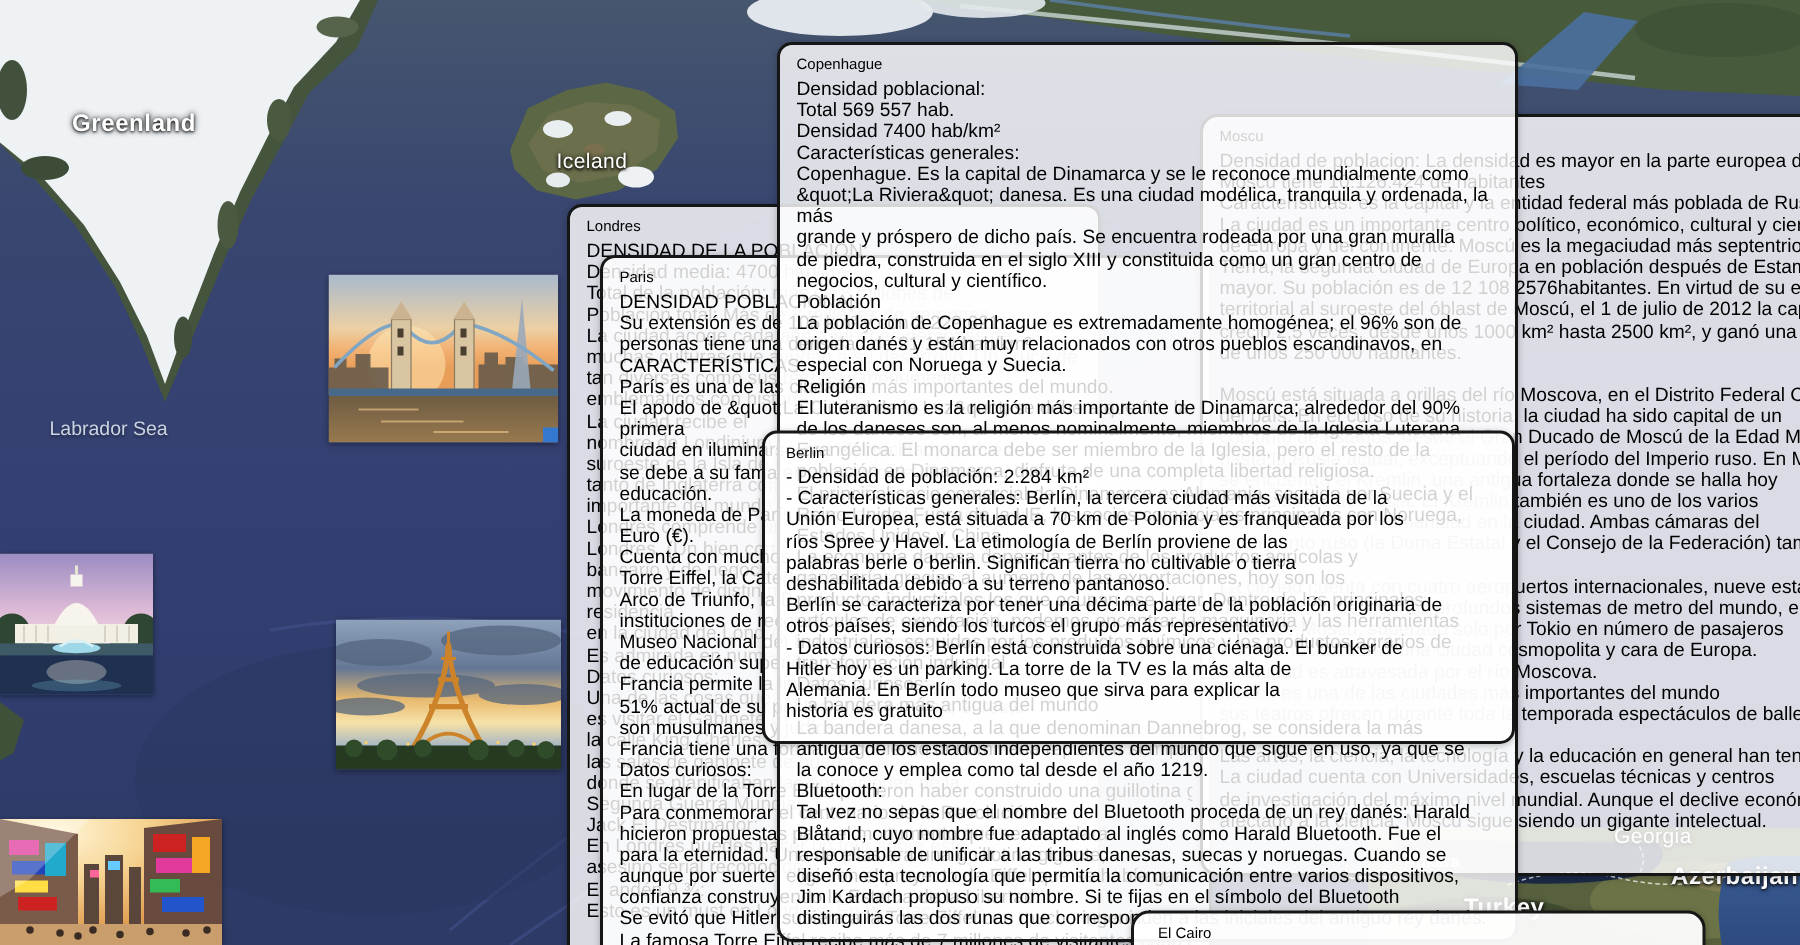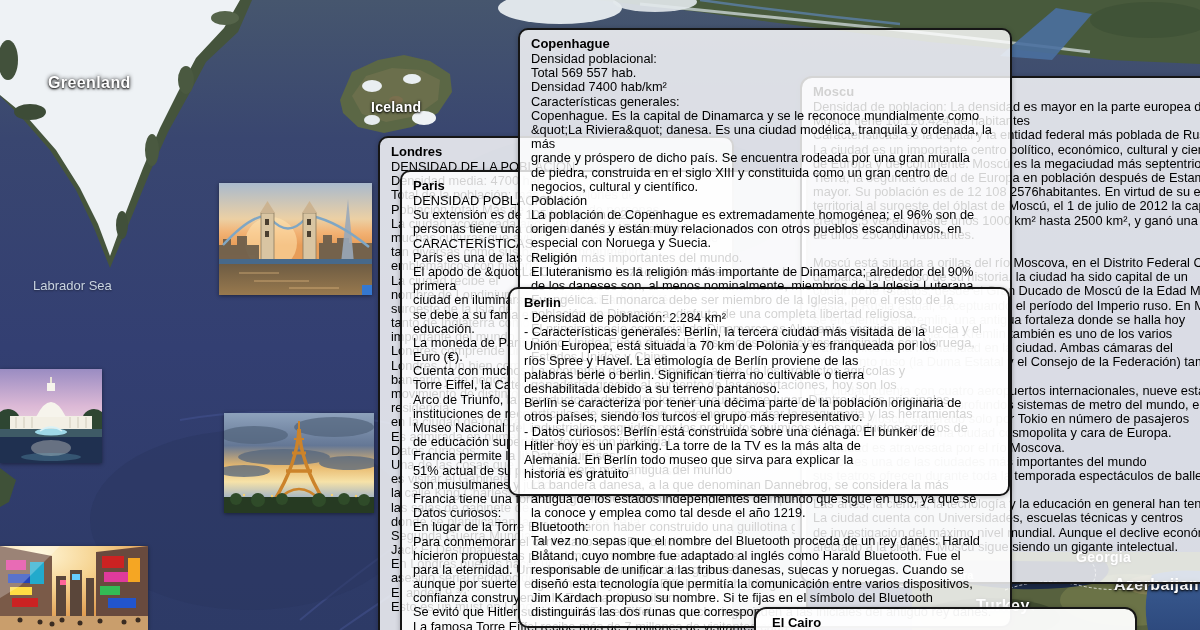--- a/index.html
+++ b/index.html
@@ -1,31 +1,31 @@
 <!DOCTYPE html>
 <html><head>
 <meta charset="utf-8">
 <style>
   html,body{margin:0;padding:0;background:#222;}
   #stage{position:relative;width:1200px;height:630px;overflow:hidden;
          font-family:"Liberation Sans",sans-serif;background:#333f72;}
   #map-svg{position:absolute;left:0;top:0;z-index:0;}
   #labels{position:absolute;left:0;top:0;width:1200px;height:630px;z-index:2;pointer-events:none;}
   .map-label{position:absolute;white-space:nowrap;}
-  .map-label.country{font-weight:bold;font-size:14px;color:#fff;
+  .map-label.country{font-weight:normal;font-size:14px;color:#fff;
       text-shadow:0 1px 2px rgba(0,0,0,.95),0 0 3px rgba(0,0,0,.8);letter-spacing:.3px;}
   .map-label.country-lg{font-weight:bold;font-size:16px;color:#fff;
       text-shadow:0 1px 2px rgba(0,0,0,.95),0 0 4px rgba(0,0,0,.85);letter-spacing:.4px;}
   .map-label.sea{font-size:13px;color:#c9d4e0;text-shadow:0 1px 2px rgba(0,0,0,.4);}
   .map-label.city{font-weight:bold;font-size:11px;color:#fff;text-shadow:0 1px 2px rgba(0,0,0,.9);}
   .photo{position:absolute;z-index:5;box-shadow:0 1px 4px rgba(0,0,0,.45);}
   .card{position:absolute;background:rgba(255,255,255,.82);border:2px solid #161616;
         border-radius:10px;padding:6px 11px;color:#000;overflow:hidden;
         font-size:12.8px;line-height:14.2px;box-shadow:0 1px 5px rgba(0,0,0,.25);}
-  .card .title{font-weight:bold;font-size:13px;line-height:15px;margin-bottom:1px;white-space:nowrap;}
+  .card .title{font-weight:normal;font-size:10px;line-height:15px;margin-bottom:1px;white-space:nowrap;}
   .ln{white-space:pre;height:14.2px;overflow:hidden;}
   #card-london {left:378px;top:136px;width:330px;height:560px;z-index:10;}
   #card-paris  {left:400px;top:170px;width:382px;height:520px;z-index:20;}
   #card-moscow {left:800px;top:76px; width:580px;height:492px;z-index:25;border-radius:12px;}
   #card-copenhagen{left:518px;top:28px;width:468px;height:584px;z-index:40;}
   #card-berlin {left:508px;top:287px;width:473px;height:193px;z-index:50;padding-left:14px;}
   #card-cairo  {left:754px;top:607px;width:352px;height:60px;z-index:60;
                 background:rgba(255,255,255,.95);border-radius:12px;padding-left:16px;}
 </style>
 </head>

